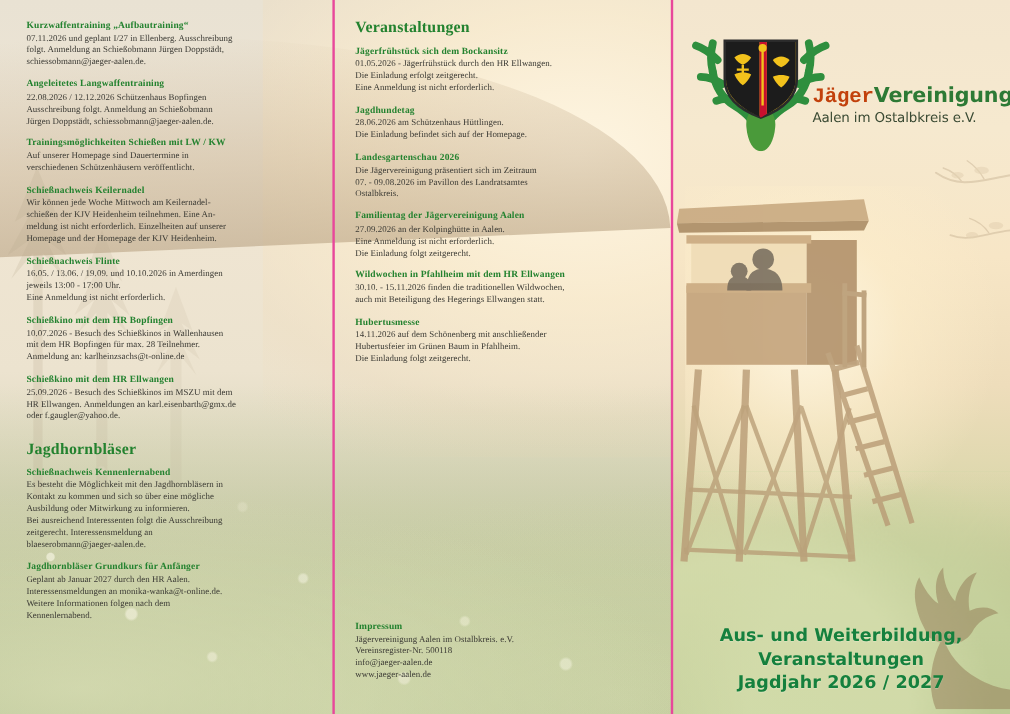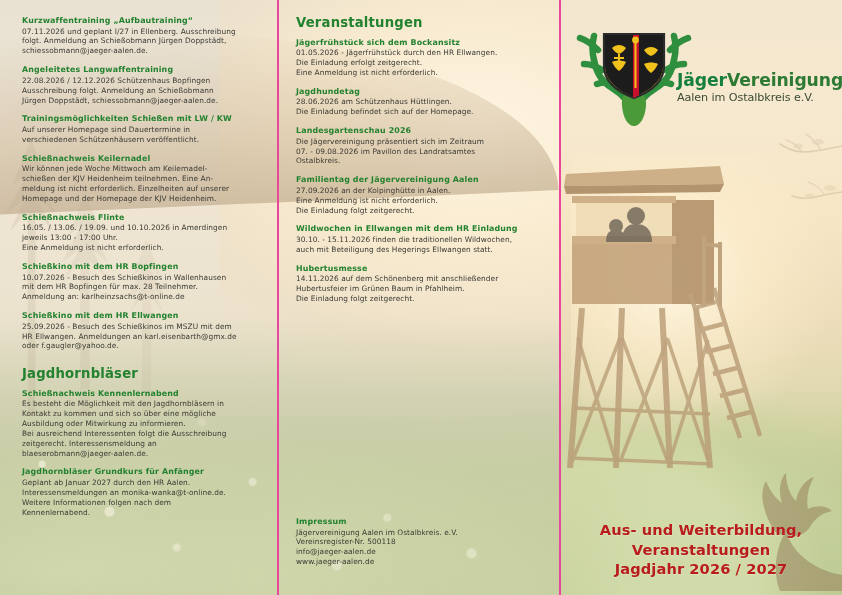--- a/index.html
+++ b/index.html
@@ -149,20 +149,21 @@
   }
   #divider-1 { left: 277px; }
   #divider-2 { left: 559px; }
 
   
   .col {
     position: absolute;
     top: 0;
     height: 595px;
     box-sizing: border-box;
+    font-family: Liberation Serif, serif;
   }
   #col-left   { left: 0px;   width: 277px; padding: 16px 22px 0 22px; }
   #col-middle { left: 279px; width: 280px; padding: 16px 20px 0 17px; }
 
   .section-title {
     color: #23822f;
     font-size: 13.2px;
     font-weight: bold;
     letter-spacing: 0.2px;
     margin: 0 0 7px 0;
@@ -200,32 +201,32 @@
   .logo-block {
     position: absolute;
     left: 572px;
     top: 18px;
     width: 258px;
     height: 110px;
   }
   .logo-mark { position: absolute; left: 0; top: 0; width: 124px; height: 108px; }
   .logo-words { position: absolute; left: 105px; top: 54px; width: 160px; text-align: left; }
   .logo-line1 { font-size: 17.2px; font-weight: bold; line-height: 1.04; letter-spacing: -0.1px; white-space: nowrap; }
-  .logo-line1 .w1 { color: #15803d; }
+  .logo-line1 .w1 { color: #c2410c; font-family: Liberation Mono, monospace; }
   .logo-line1 .w2 { color: #2d7a35; }
   .logo-line2 { font-size: 11.2px; color: #3a4a33; line-height: 1.16; letter-spacing: -0.1px; white-space: nowrap; margin-top: 1px; }
 
   
   .headline {
     position: absolute;
     left: 566px;
     bottom: 16px;
     width: 270px;
     text-align: center;
-    color: #b91c1c;
+    color: #15803d;
     font-weight: bold;
     font-size: 14.6px;
     line-height: 1.34;
     letter-spacing: 0.1px;
     white-space: pre-line;
     text-shadow: 0 1px 1px rgba(255,255,255,0.25);
   }
 </style>
 </head>
 <body>
@@ -430,21 +431,21 @@
     </div>
 
     <div class="entry">
       <div class="entry-title">Familientag der Jägervereinigung Aalen</div>
       <div class="entry-body">27.09.2026 an der Kolpinghütte in Aalen.
 Eine Anmeldung ist nicht erforderlich.
 Die Einladung folgt zeitgerecht.</div>
     </div>
 
     <div class="entry">
-      <div class="entry-title">Wildwochen in Ellwangen mit dem HR Einladung</div>
+      <div class="entry-title">Wildwochen in Pfahlheim mit dem HR Ellwangen</div>
       <div class="entry-body">30.10. - 15.11.2026 finden die traditionellen Wildwochen,
 auch mit Beteiligung des Hegerings Ellwangen statt.</div>
     </div>
 
     <div class="entry">
       <div class="entry-title">Hubertusmesse</div>
       <div class="entry-body">14.11.2026 auf dem Schönenberg mit anschließender
 Hubertusfeier im Grünen Baum in Pfahlheim.
 Die Einladung folgt zeitgerecht.</div>
     </div>

